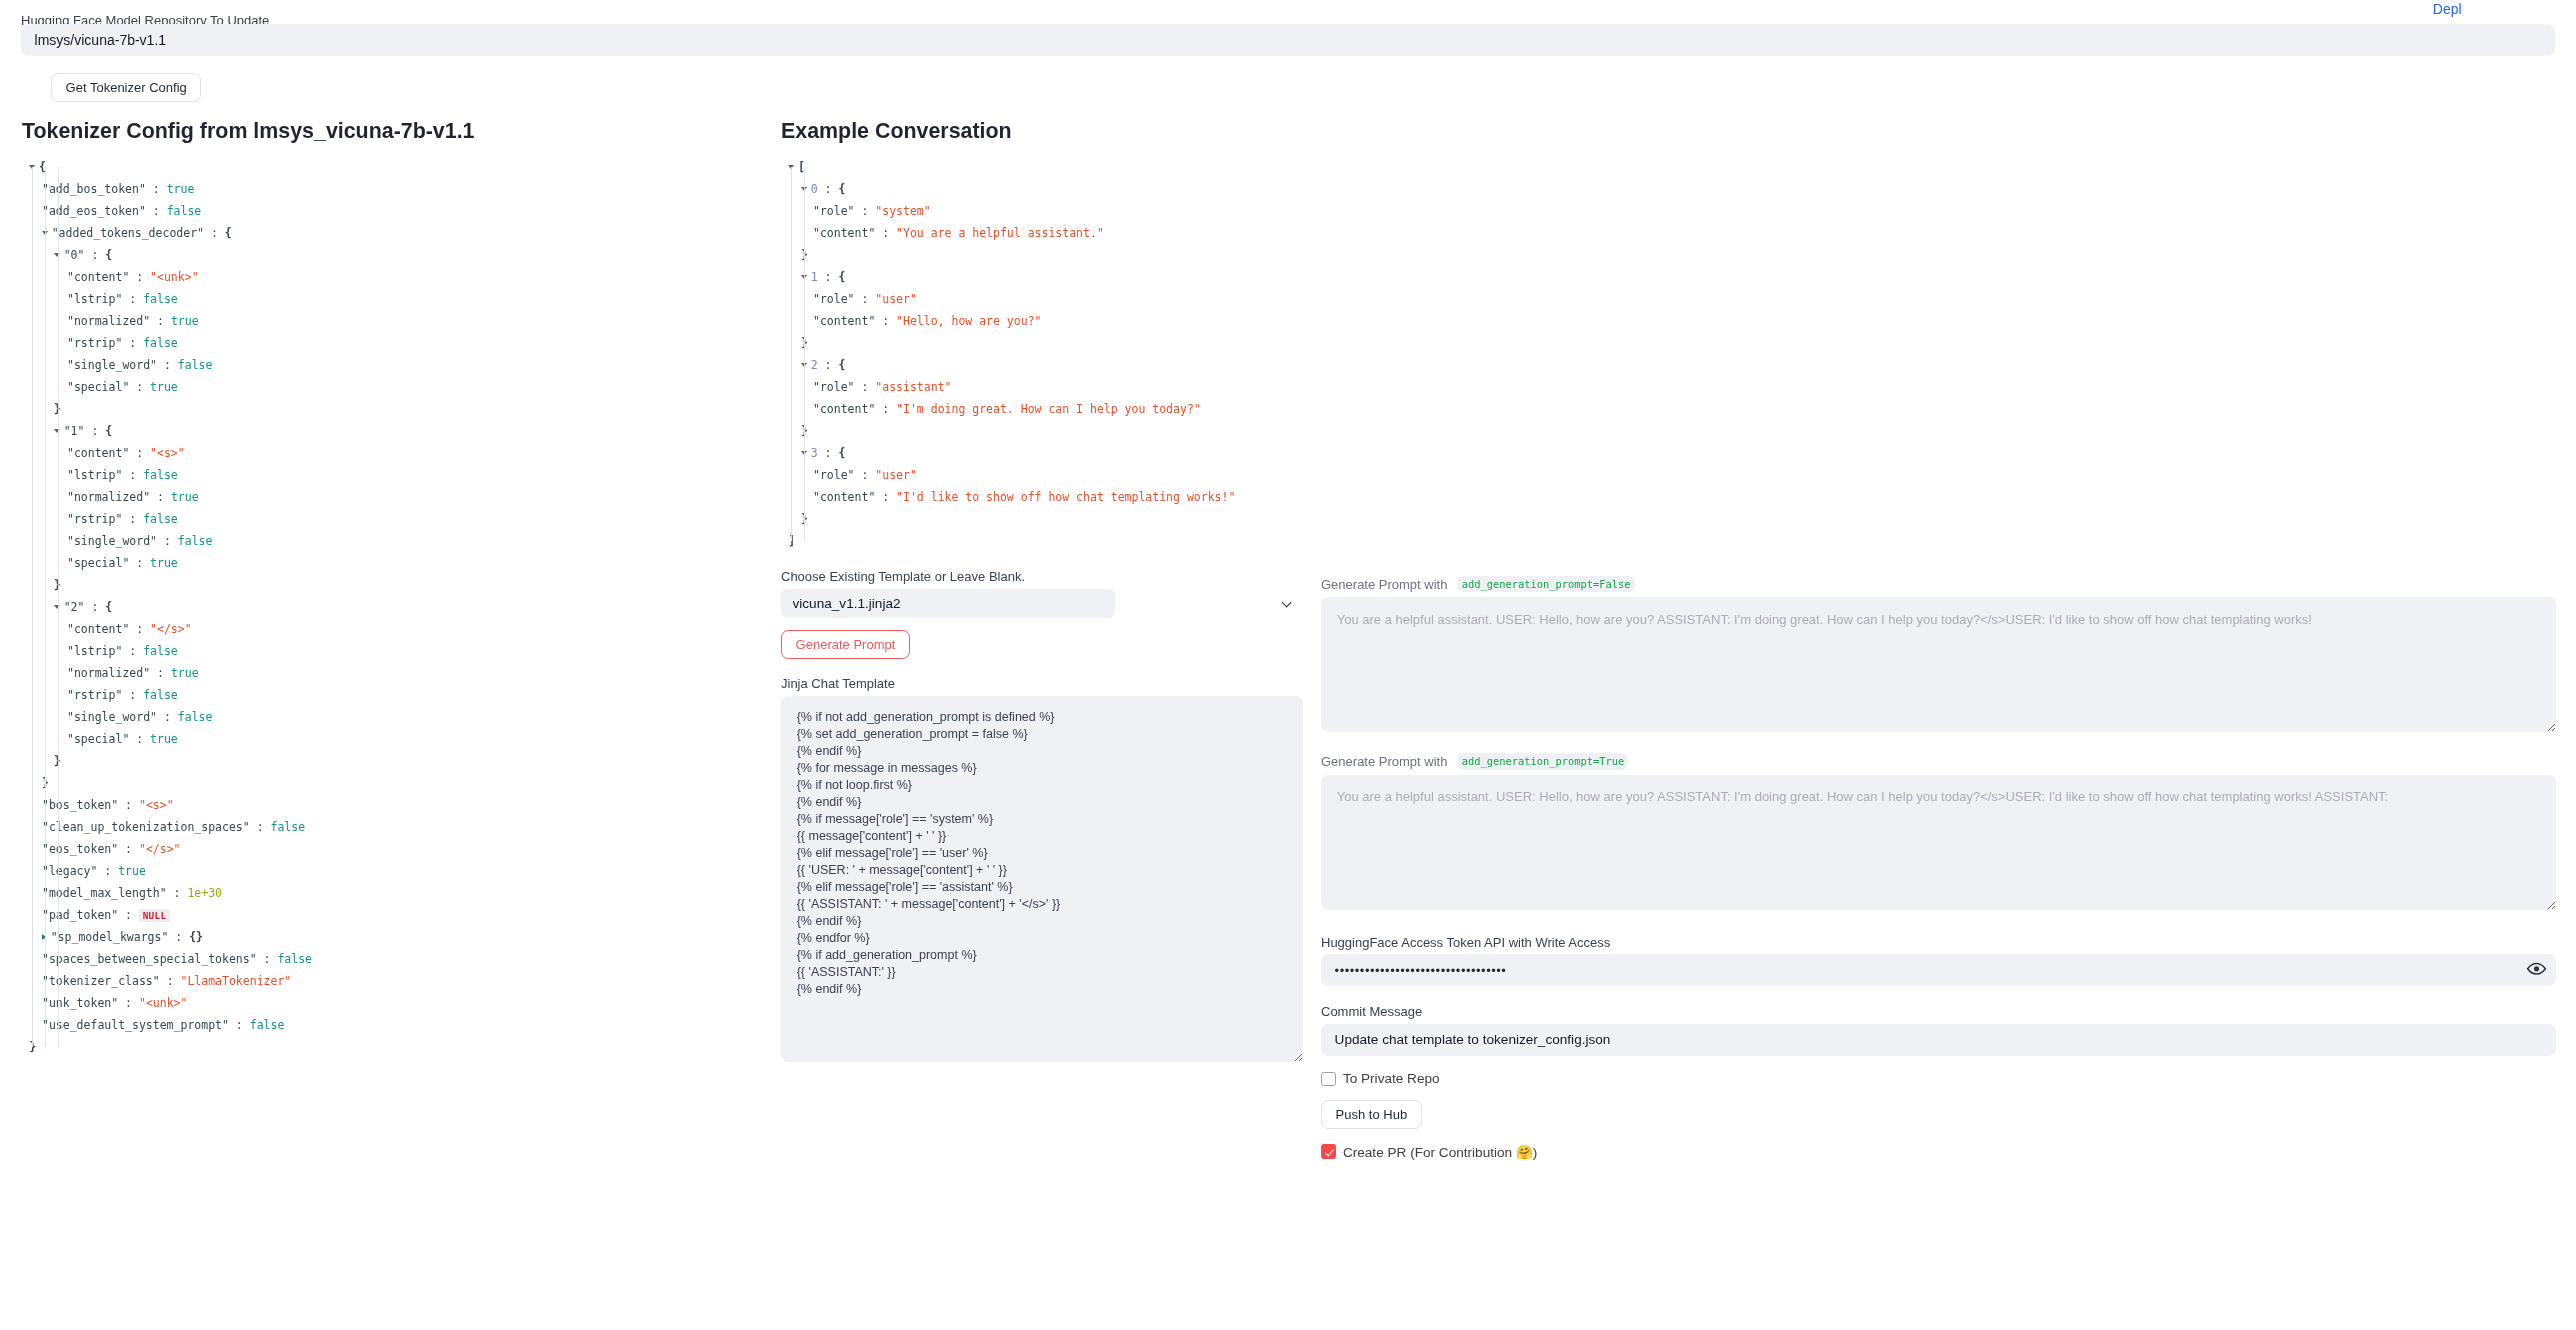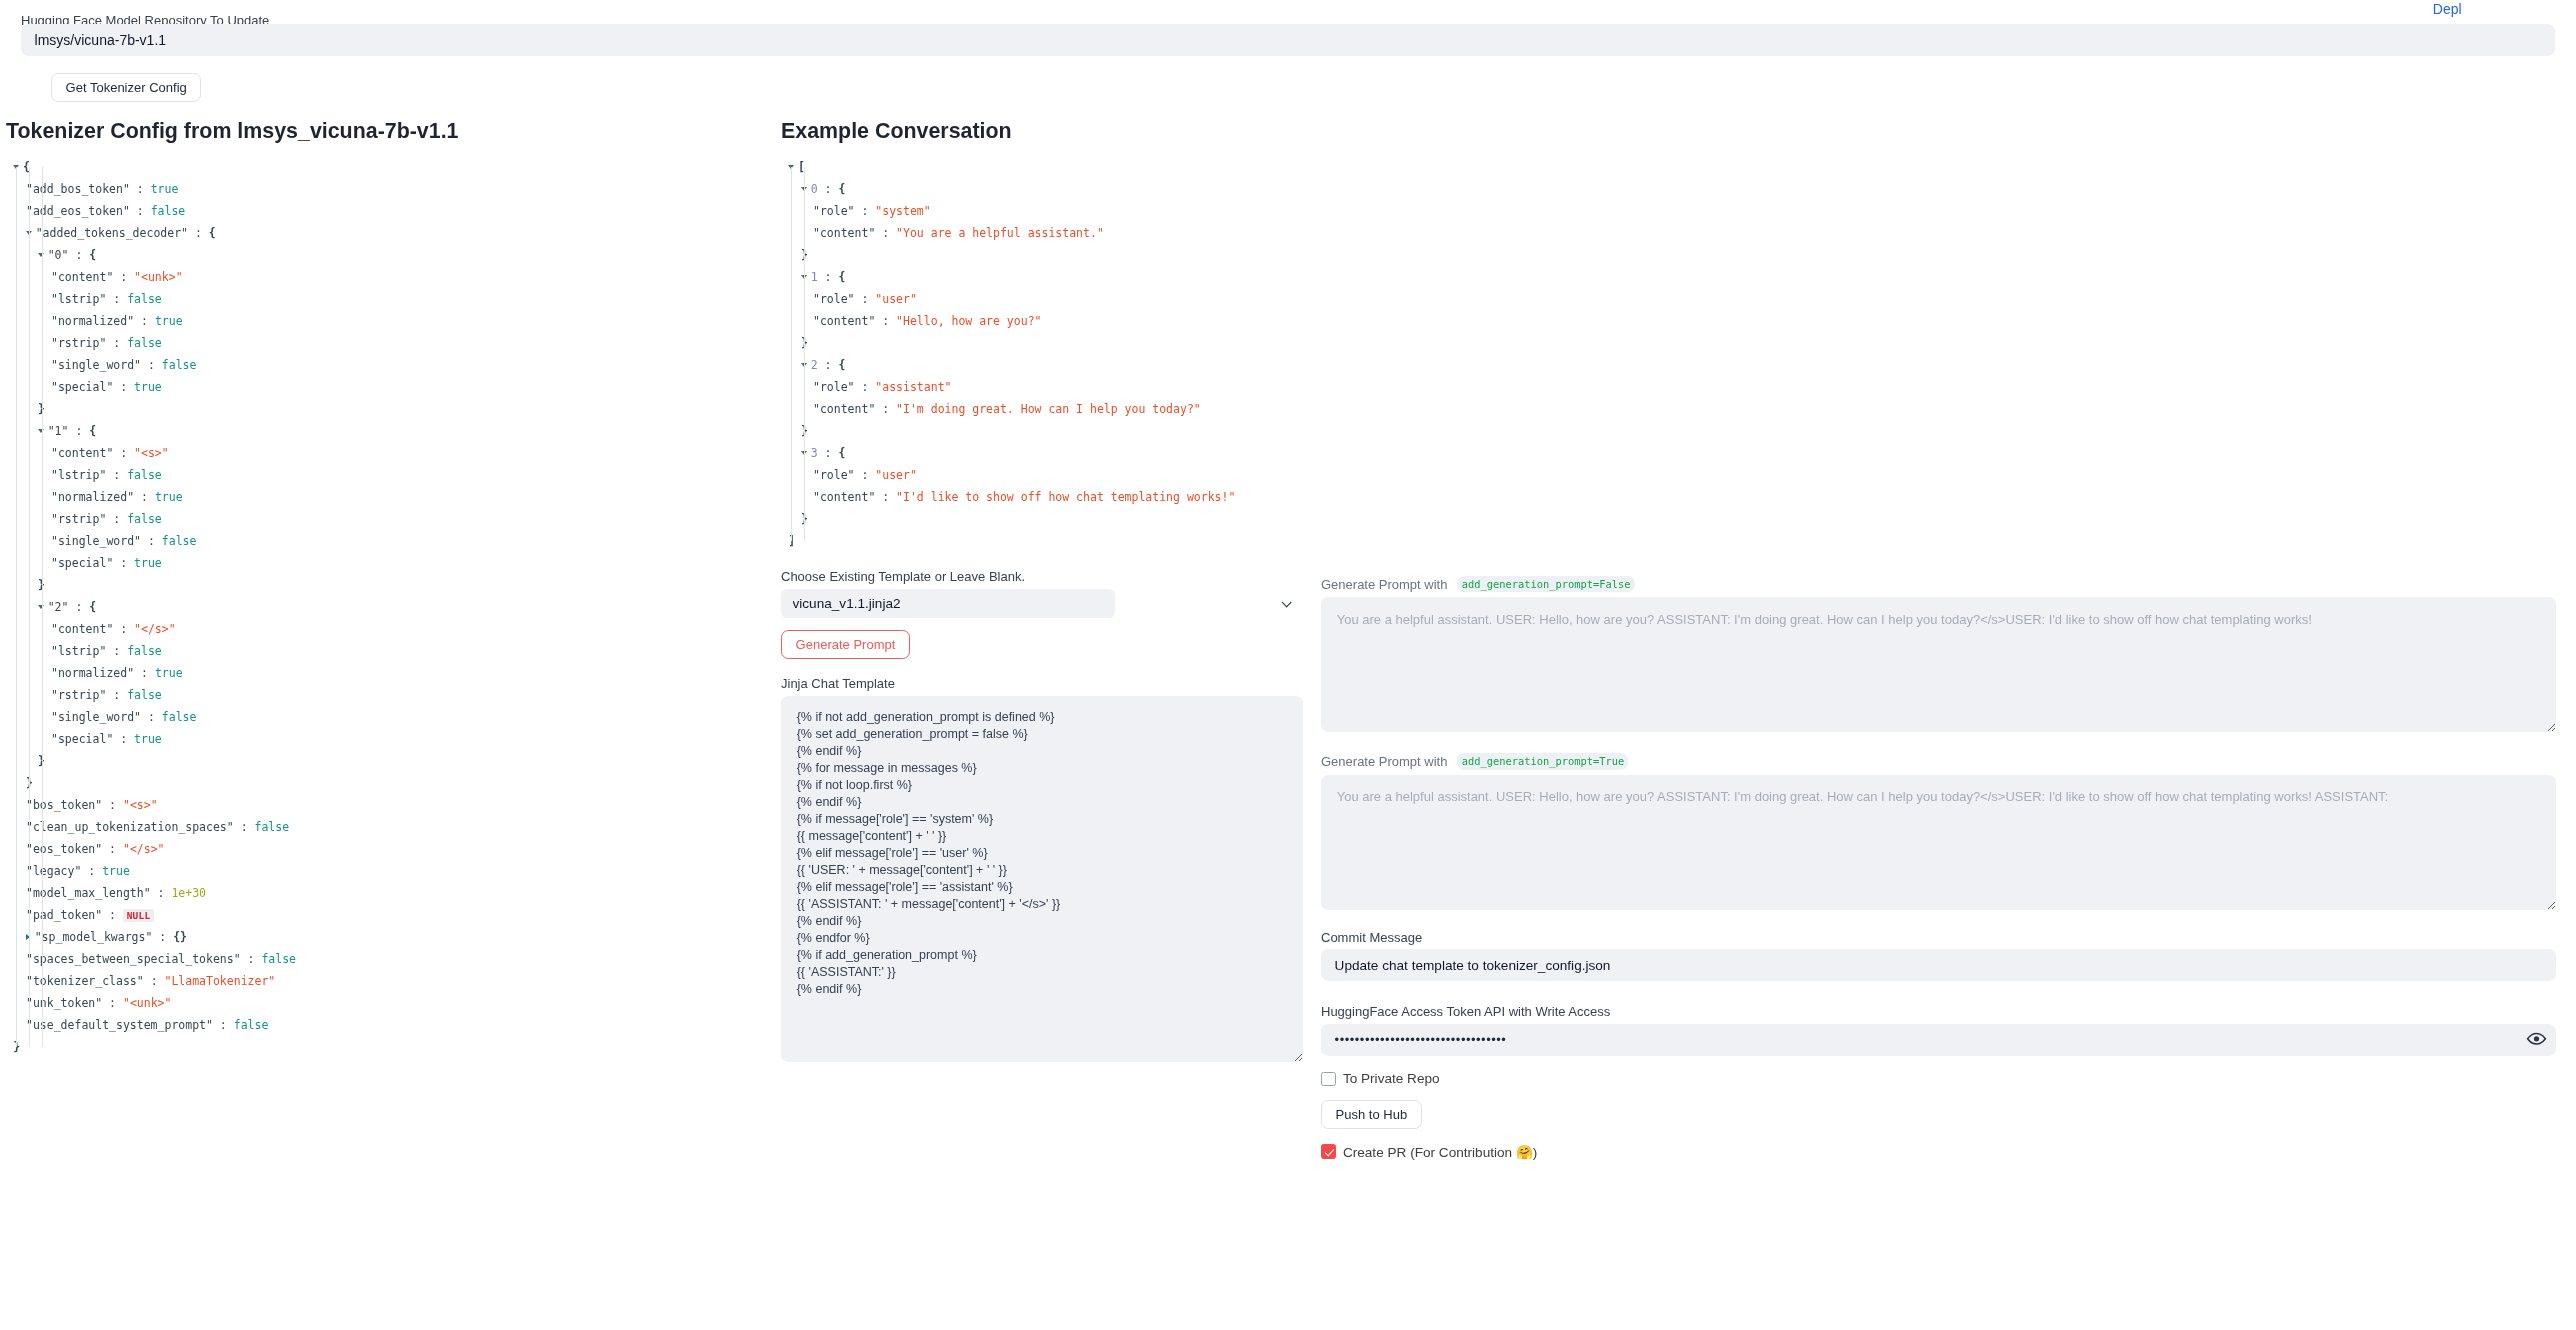--- a/index.html
+++ b/index.html
@@ -59,21 +59,21 @@
     height: 29px;
     line-height: 28px;
     font-family: "Liberation Sans", sans-serif;
     cursor: pointer;
     white-space: nowrap;
     display: inline-block;
   }
   .btn-get { position: absolute; left: 21px; top: 73px; margin-left: 30px; }
 
   
-  .col-left  { position: absolute; left: 6px;   top: 120px; width: 752px; }
+  .col-left  { position: absolute; left: 22px;   top: 120px; width: 752px; }
   .col-mid   { position: absolute; left: 781px; top: 120px; width: 522px; }
   .col-right { position: absolute; left: 1321px; top: 120px; width: 1235px; }
 
   h2.section-title {
     font-size: 21.4px;
     font-weight: bold;
     color: #1f2430;
     margin: 0 0 12.5px 0;
     line-height: 1.1;
   }
@@ -346,38 +346,38 @@
     </div>
 
     <div style="margin-top:19px">
       <div class="prompt-label-row">
         <span>Generate Prompt with</span>
         <span class="code-chip">add_generation_prompt=True</span>
       </div>
       <textarea class="prompt-area two" readonly="" style="">You are a helpful assistant. USER: Hello, how are you? ASSISTANT: I'm doing great. How can I help you today?&lt;/s&gt;USER: I'd like to show off how chat templating works! ASSISTANT:</textarea>
     </div>
 
-    <div style="margin-top:19px">
-      <label class="field-label">Commit Message</label>
-      <input class="commit-input" value="Update chat template to tokenizer_config.json" style="">
-    </div>
-
     <div style="margin-top:24px">
       <label class="field-label">HuggingFace Access Token API with Write Access</label>
       <div class="token-wrap">
         <input class="token-input" type="text" value="••••••••••••••••••••••••••••••••••" style="">
         <button class="eye-btn">
           <svg width="21" height="13.6" viewBox="0 0 40 26">
             <path d="M20 3 C10 3 3 13 3 13 C3 13 10 23 20 23 C30 23 37 13 37 13 C37 13 30 3 20 3 Z" fill="none" stroke="#2f3443" stroke-width="3"></path>
             <circle cx="20" cy="13" r="5" fill="#2f3443"></circle>
           </svg>
         </button>
       </div>
     </div>
 
+    <div style="margin-top:19px">
+      <label class="field-label">Commit Message</label>
+      <input class="commit-input" value="Update chat template to tokenizer_config.json" style="">
+    </div>
+
     <div class="check-row" style="margin-top:15.7px">
       <span class="cb" id="cb-private"></span>
       <span class="check-label">To Private Repo</span>
     </div>
 
     <button class="btn" style="margin-top:13.6px">Push to Hub</button>
 
     <div class="check-row" style="margin-top:14.6px">
       <span class="cb checked" id="cb-pr"></span>
       <span class="check-label">Create PR (For Contribution 🤗)</span>

